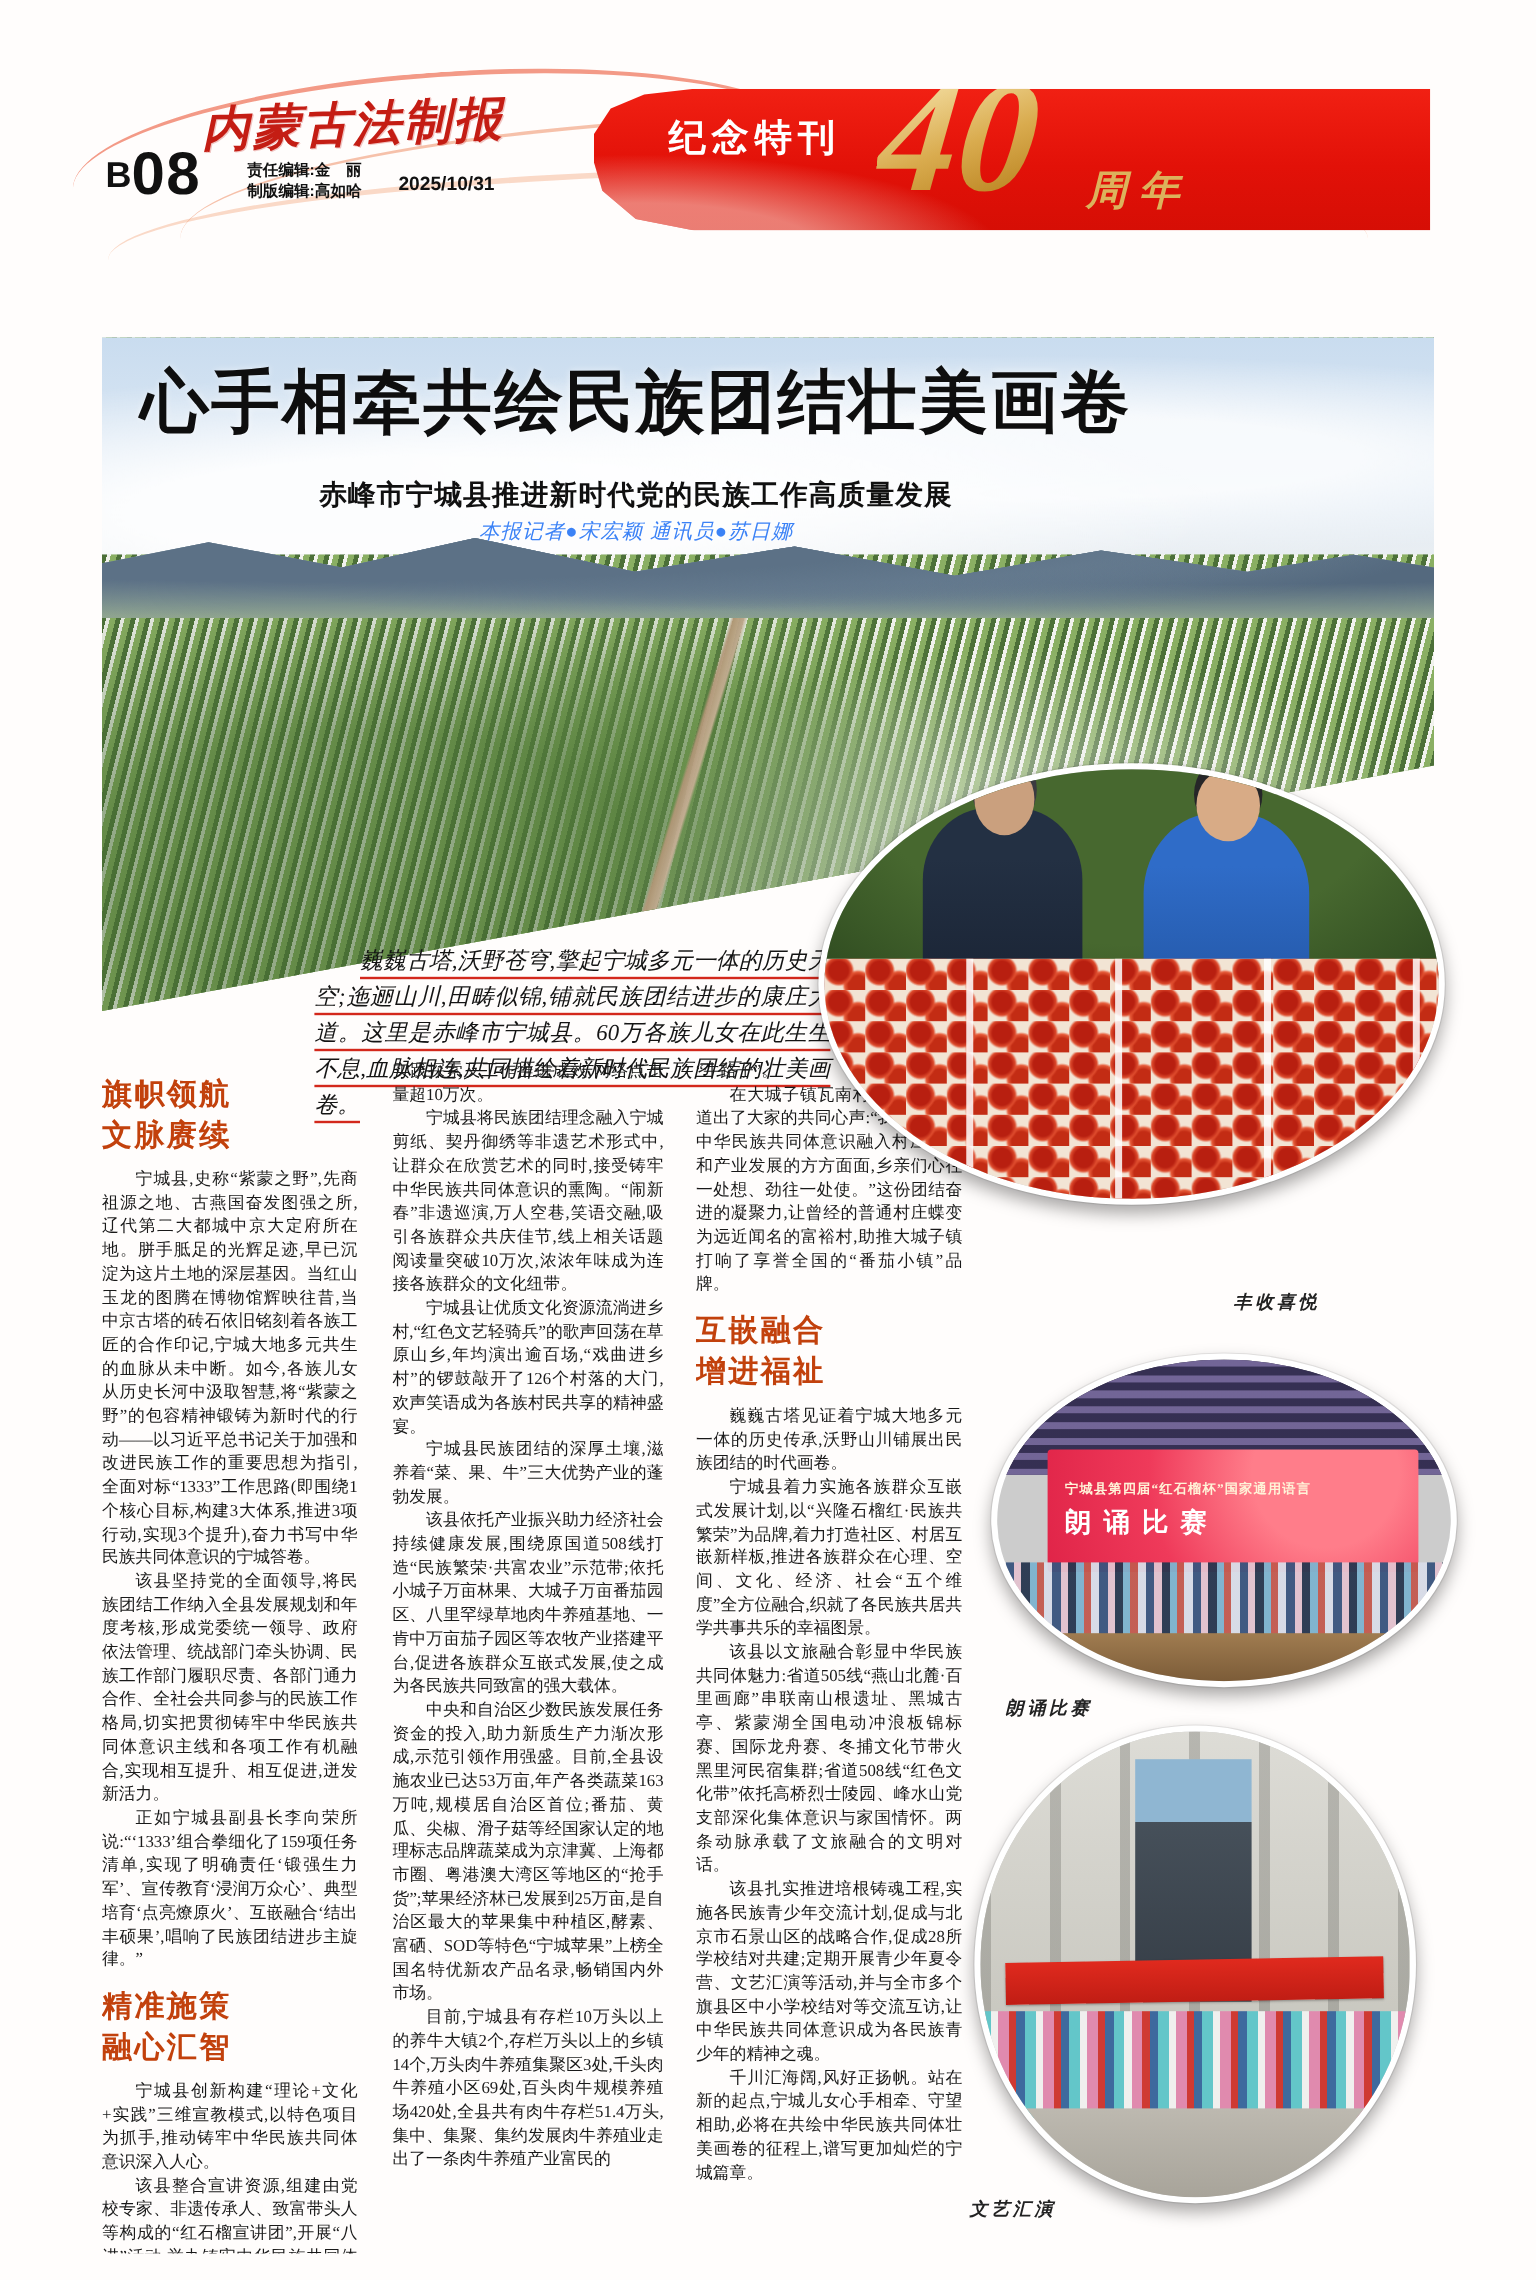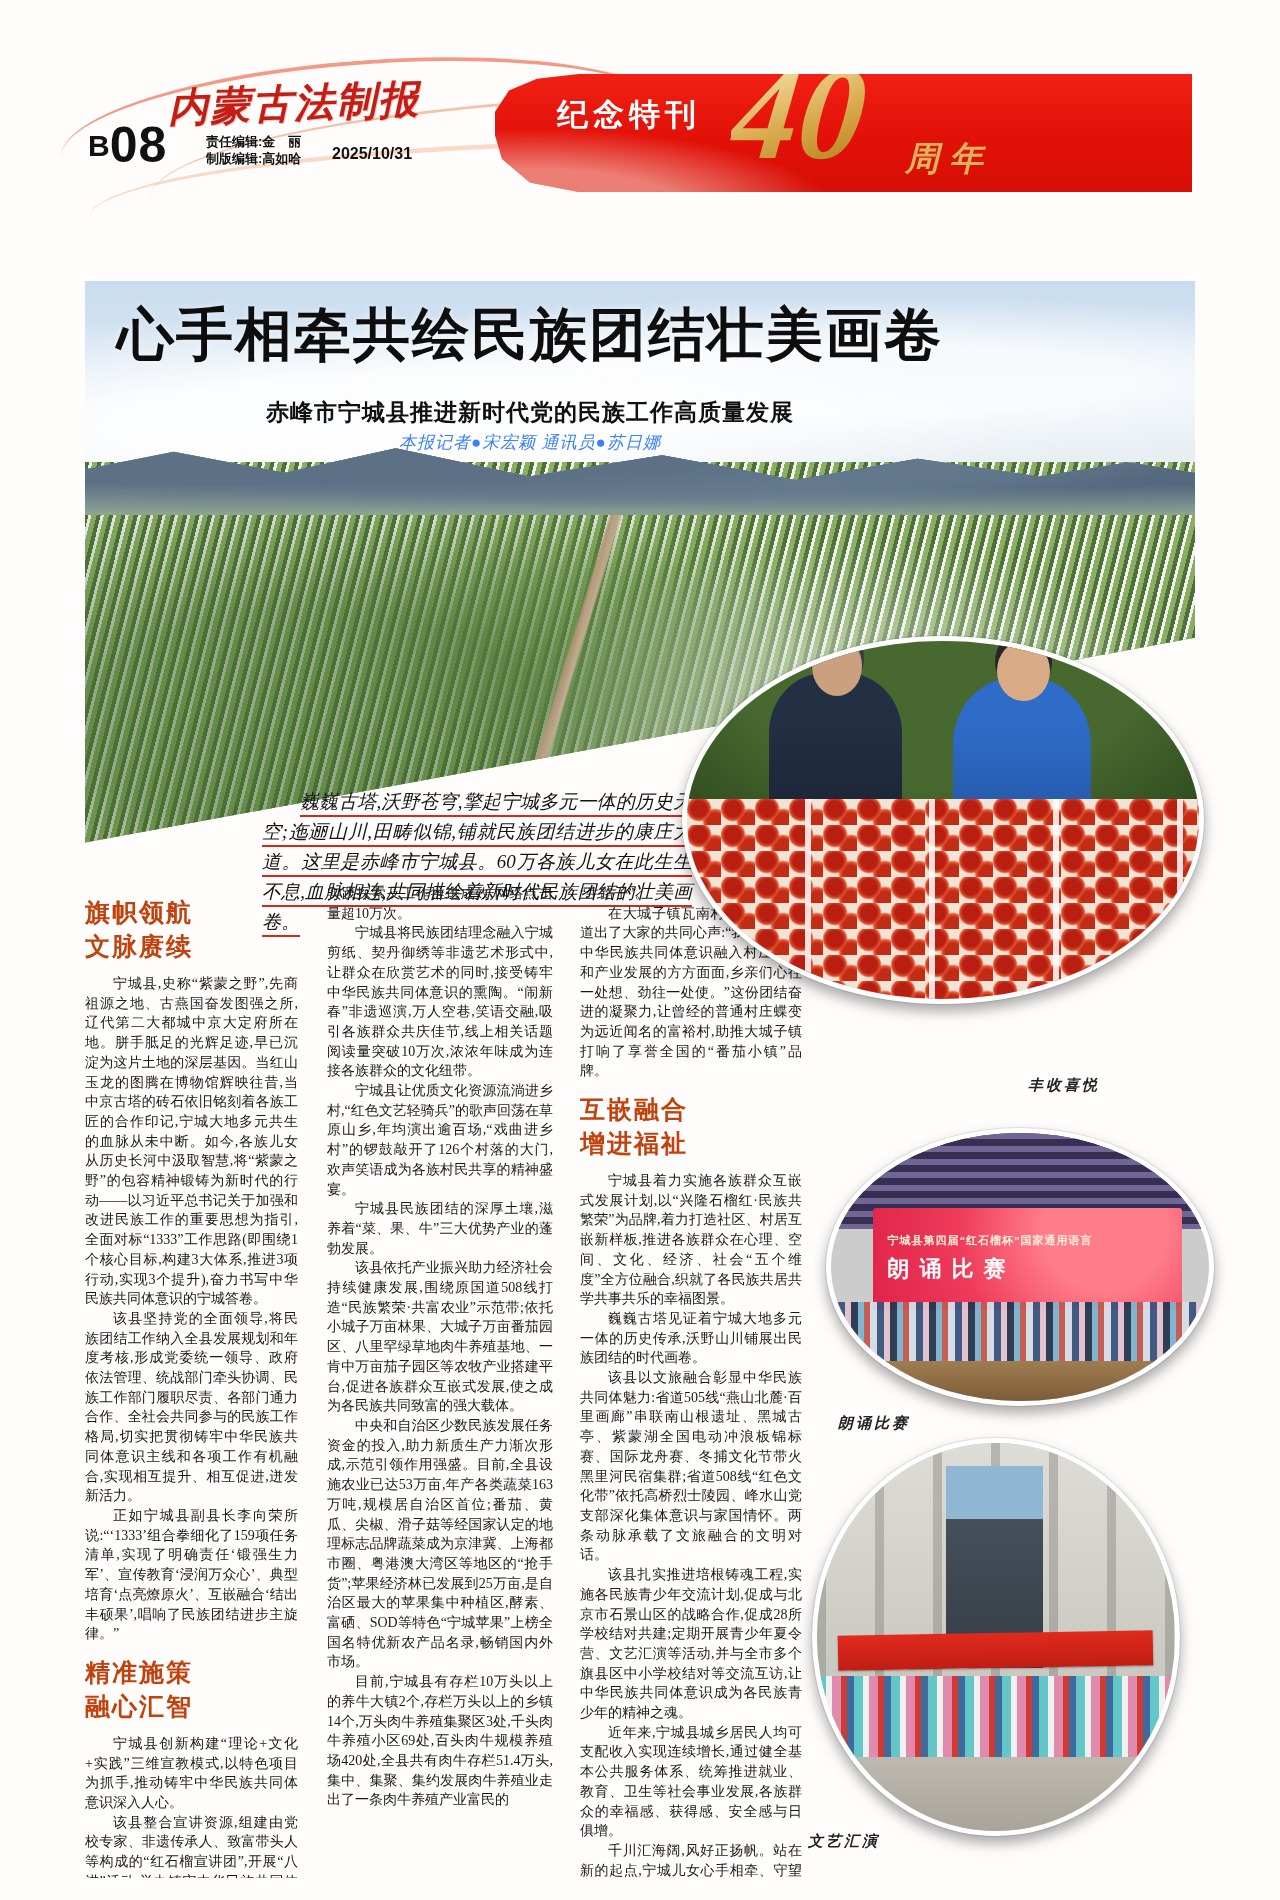--- a/index.html
+++ b/index.html
@@ -209,25 +209,24 @@
     <p class="para" data-name="body-paragraph">目前,宁城县有存栏10万头以上的养牛大镇2个,存栏万头以上的乡镇14个,万头肉牛养殖集聚区3处,千头肉牛养殖小区69处,百头肉牛规模养殖场420处,全县共有肉牛存栏51.4万头,集中、集聚、集约发展肉牛养殖业走出了一条肉牛养殖产业富民的</p>
   </div>
 
   <div class="col" style="left:580px;width:222px" data-name="text-column-3">
     <p class="para flush" data-name="body-paragraph">“牛路子”。</p>
     <p class="para" data-name="body-paragraph">在大城子镇瓦南村,村民董显刚道出了大家的共同心声:“我们把铸牢中华民族共同体意识融入村庄治理和产业发展的方方面面,乡亲们心往一处想、劲往一处使。”这份团结奋进的凝聚力,让曾经的普通村庄蝶变为远近闻名的富裕村,助推大城子镇打响了享誉全国的“番茄小镇”品牌。</p>
     <div class="sec-h" data-name="section-heading-4">
       <span data-name="heading-line">互嵌融合</span><br>
       <span data-name="heading-line">增进福祉</span>
     </div>
+    <p class="para" data-name="body-paragraph">巍巍古塔见证着宁城大地多元一体的历史传承,沃野山川铺展出民族团结的时代画卷。</p>
     <p class="para" data-name="body-paragraph">宁城县着力实施各族群众互嵌式发展计划,以“兴隆石榴红·民族共繁荣”为品牌,着力打造社区、村居互嵌新样板,推进各族群众在心理、空间、文化、经济、社会“五个维度”全方位融合,织就了各民族共居共学共事共乐的幸福图景。</p>
-    <p class="para" data-name="body-paragraph">巍巍古塔见证着宁城大地多元一体的历史传承,沃野山川铺展出民族团结的时代画卷。</p>
     <p class="para" data-name="body-paragraph">该县以文旅融合彰显中华民族共同体魅力:省道505线“燕山北麓·百里画廊”串联南山根遗址、黑城古亭、紫蒙湖全国电动冲浪板锦标赛、国际龙舟赛、冬捕文化节带火黑里河民宿集群;省道508线“红色文化带”依托高桥烈士陵园、峰水山党支部深化集体意识与家国情怀。两条动脉承载了文旅融合的文明对话。</p>
     <p class="para" data-name="body-paragraph">该县扎实推进培根铸魂工程,实施各民族青少年交流计划,促成与北京市石景山区的战略合作,促成28所学校结对共建;定期开展青少年夏令营、文艺汇演等活动,并与全市多个旗县区中小学校结对等交流互访,让中华民族共同体意识成为各民族青少年的精神之魂。</p>
-    <p class="para" data-name="body-paragraph">近年来,宁城县城乡居民人均可支配收入实现连续增长,通过健全基本公共服务体系、统筹推进就业、教育、卫生等社会事业发展,各族群众的幸福感、获得感、安全感与日俱增。</p>
     <p class="para" data-name="body-paragraph">千川汇海阔,风好正扬帆。站在新的起点,宁城儿女心手相牵、守望相助,必将在共绘中华民族共同体壮美画卷的征程上,谱写更加灿烂的宁城篇章。</p>
   </div>
 
   <div class="oval" style="left:682px;top:636px;width:512px;height:358px" data-name="harvest-photo">
     <div class="ph1-foliage" data-name="foliage-background"></div>
     <div class="ph1-p1" data-name="farmer-figure"></div>
     <div class="ph1-p2" data-name="farmer-figure"></div>
     <div class="ph1-apples" data-name="apple-crates"></div>
   </div>
   <div class="cap" style="left:900px;top:1076px;width:200px" data-name="photo-caption-harvest">丰收喜悦</div>

